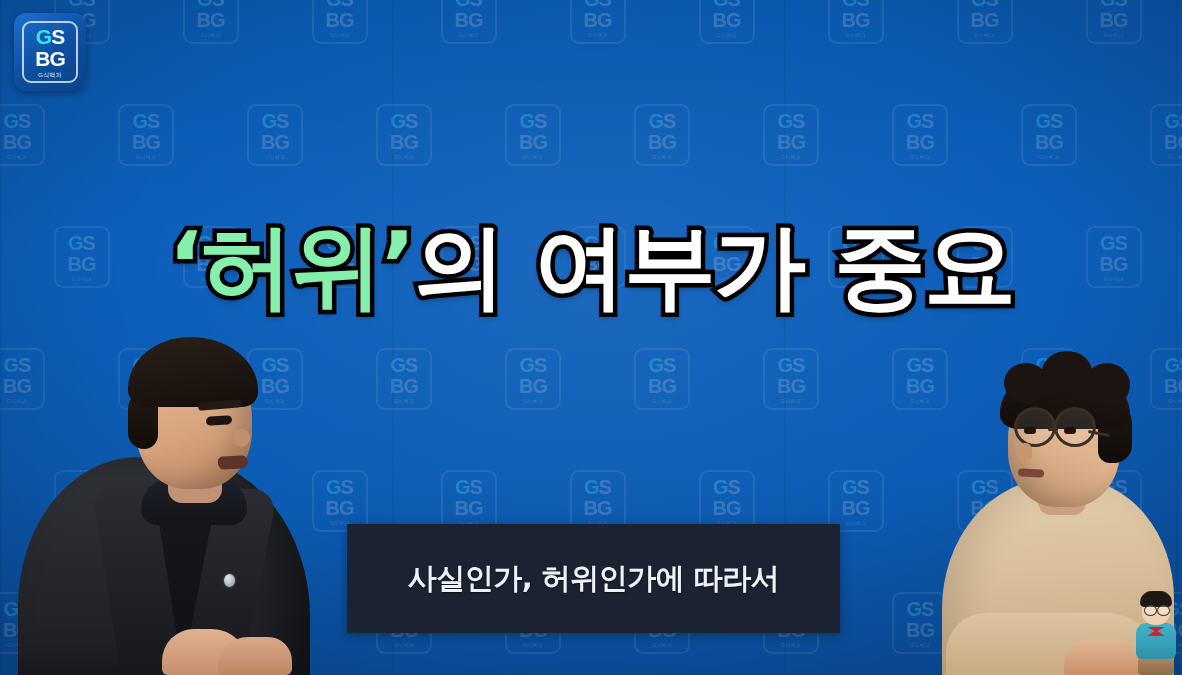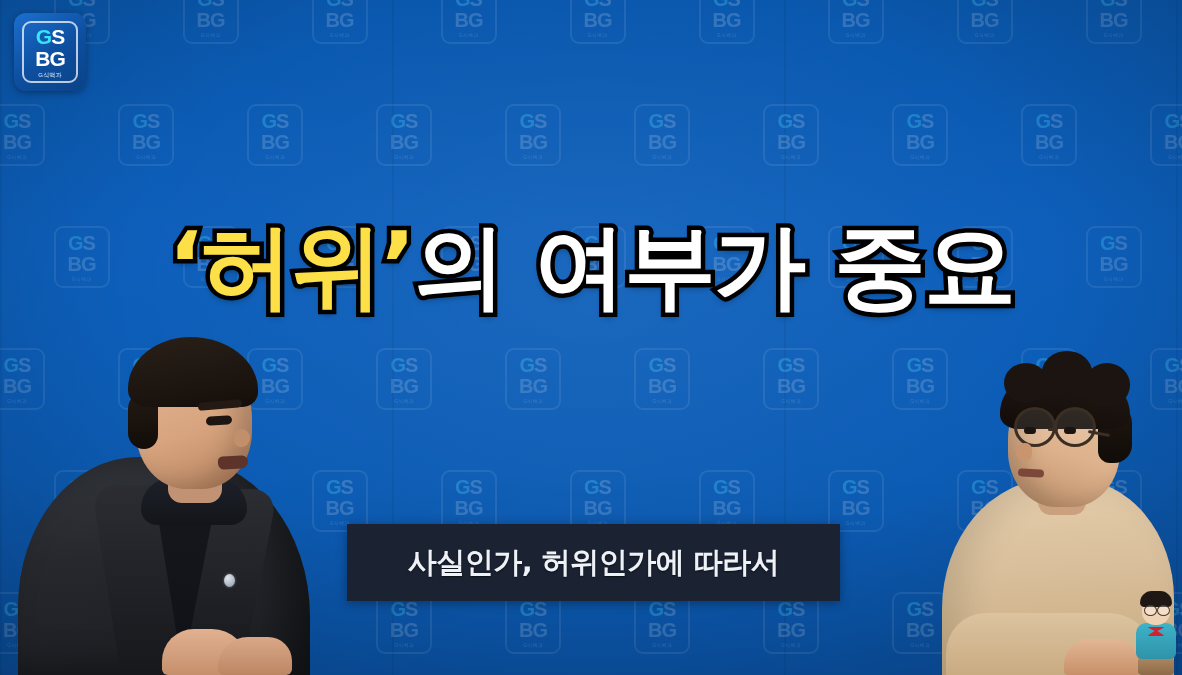--- a/index.html
+++ b/index.html
@@ -130,30 +130,30 @@
     line-height: 1.1;
     letter-spacing: -2px;
     white-space: nowrap;
   }
   .headline .seg {
     -webkit-text-stroke: 9px #000;
     paint-order: stroke fill;
     text-shadow:
       0 4px 7px rgba(0,0,0,0.45);
   }
-  .headline .seg.red { color: #fde047; }
+  .headline .seg.red { color: #86efac; }
   .headline .seg.white { color: #ffffff; }
 
   
   .caption {
     position: absolute;
     left: 347px;
     top: 524px;
     width: 493px;
-    height: 77px;
+    height: 109px;
     background: #1b2333;
     box-sizing: border-box;
     display: flex;
     flex-direction: column;
     align-items: center;
     justify-content: center;
     gap: 3px;
     box-shadow: 0 2px 10px rgba(0,0,0,0.35);
   }
   .caption .line {

